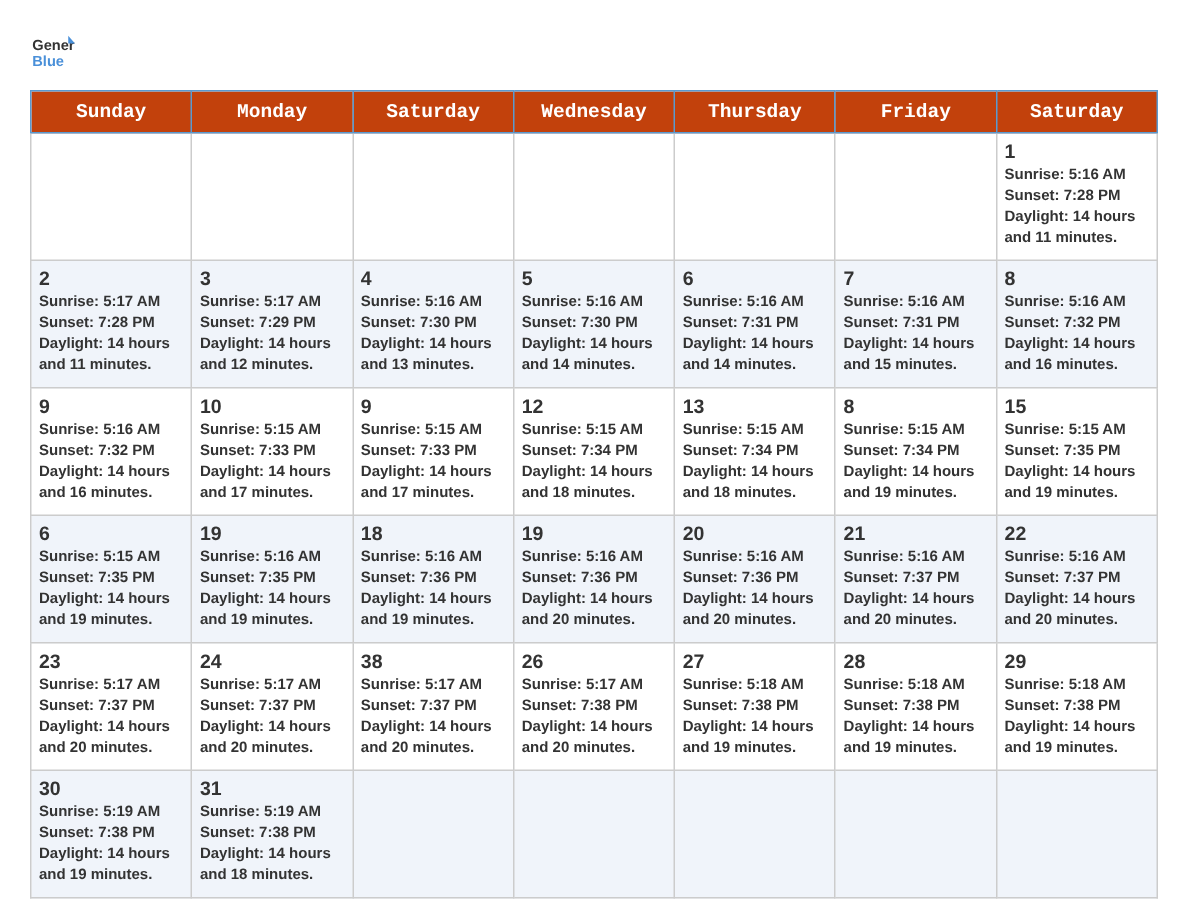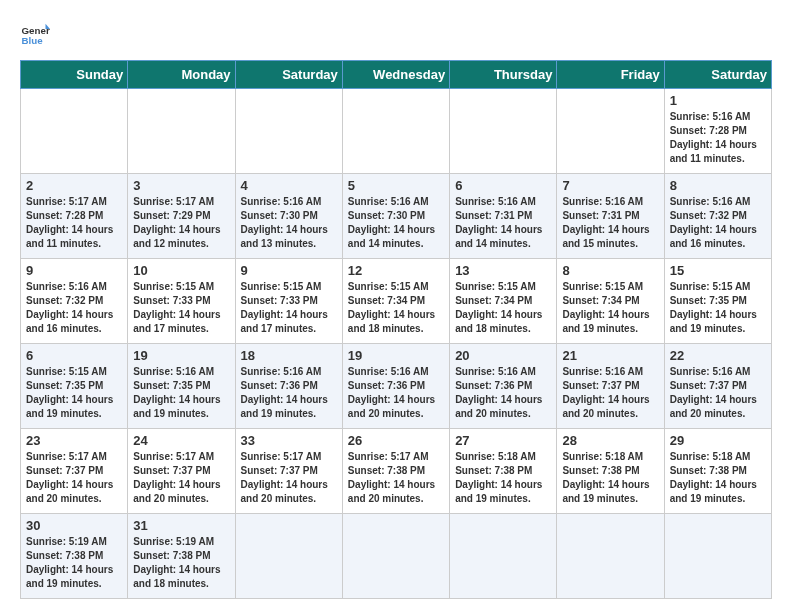--- a/index.html
+++ b/index.html
@@ -36,27 +36,28 @@
     .subtitle {
       font-size: 16px;
       color: #555;
     }
     .calendar-table {
       width: 100%;
       border-collapse: collapse;
       table-layout: fixed;
     }
     .calendar-table th {
-      background-color: #0f766e;
+      background-color: #c2410c;
       color: white;
       padding: 6px 4px;
-      text-align: right;
+      text-align: center;
       font-size: 13px;
       font-weight: bold;
       border: 1px solid #5a9acf;
+      font-family: Liberation Mono, monospace;
     }
     .calendar-table td {
       border: 1px solid #ccc;
       vertical-align: top;
       padding: 4px 5px;
       font-size: 10px;
       color: #333;
       height: 85px;
       background: #fff;
     }
@@ -142,21 +143,21 @@
         <td><span class="day-number">19</span><span class="cell-text">Sunrise: 5:16 AM<br>Sunset: 7:35 PM<br>Daylight: 14 hours and 19 minutes.</span></td>
         <td><span class="day-number">18</span><span class="cell-text">Sunrise: 5:16 AM<br>Sunset: 7:36 PM<br>Daylight: 14 hours and 19 minutes.</span></td>
         <td><span class="day-number">19</span><span class="cell-text">Sunrise: 5:16 AM<br>Sunset: 7:36 PM<br>Daylight: 14 hours and 20 minutes.</span></td>
         <td><span class="day-number">20</span><span class="cell-text">Sunrise: 5:16 AM<br>Sunset: 7:36 PM<br>Daylight: 14 hours and 20 minutes.</span></td>
         <td><span class="day-number">21</span><span class="cell-text">Sunrise: 5:16 AM<br>Sunset: 7:37 PM<br>Daylight: 14 hours and 20 minutes.</span></td>
         <td><span class="day-number">22</span><span class="cell-text">Sunrise: 5:16 AM<br>Sunset: 7:37 PM<br>Daylight: 14 hours and 20 minutes.</span></td>
       </tr>
       <tr>
         <td><span class="day-number">23</span><span class="cell-text">Sunrise: 5:17 AM<br>Sunset: 7:37 PM<br>Daylight: 14 hours and 20 minutes.</span></td>
         <td><span class="day-number">24</span><span class="cell-text">Sunrise: 5:17 AM<br>Sunset: 7:37 PM<br>Daylight: 14 hours and 20 minutes.</span></td>
-        <td><span class="day-number">33</span><span class="cell-text">Sunrise: 5:17 AM<br>Sunset: 7:37 PM<br>Daylight: 14 hours and 20 minutes.</span></td>
+        <td><span class="day-number">38</span><span class="cell-text">Sunrise: 5:17 AM<br>Sunset: 7:37 PM<br>Daylight: 14 hours and 20 minutes.</span></td>
         <td><span class="day-number">26</span><span class="cell-text">Sunrise: 5:17 AM<br>Sunset: 7:38 PM<br>Daylight: 14 hours and 20 minutes.</span></td>
         <td><span class="day-number">27</span><span class="cell-text">Sunrise: 5:18 AM<br>Sunset: 7:38 PM<br>Daylight: 14 hours and 19 minutes.</span></td>
         <td><span class="day-number">28</span><span class="cell-text">Sunrise: 5:18 AM<br>Sunset: 7:38 PM<br>Daylight: 14 hours and 19 minutes.</span></td>
         <td><span class="day-number">29</span><span class="cell-text">Sunrise: 5:18 AM<br>Sunset: 7:38 PM<br>Daylight: 14 hours and 19 minutes.</span></td>
       </tr>
       <tr class="row-shaded">
         <td><span class="day-number">30</span><span class="cell-text">Sunrise: 5:19 AM<br>Sunset: 7:38 PM<br>Daylight: 14 hours and 19 minutes.</span></td>
         <td><span class="day-number">31</span><span class="cell-text">Sunrise: 5:19 AM<br>Sunset: 7:38 PM<br>Daylight: 14 hours and 18 minutes.</span></td>
         <td class="empty-cell"></td>
         <td class="empty-cell"></td>

